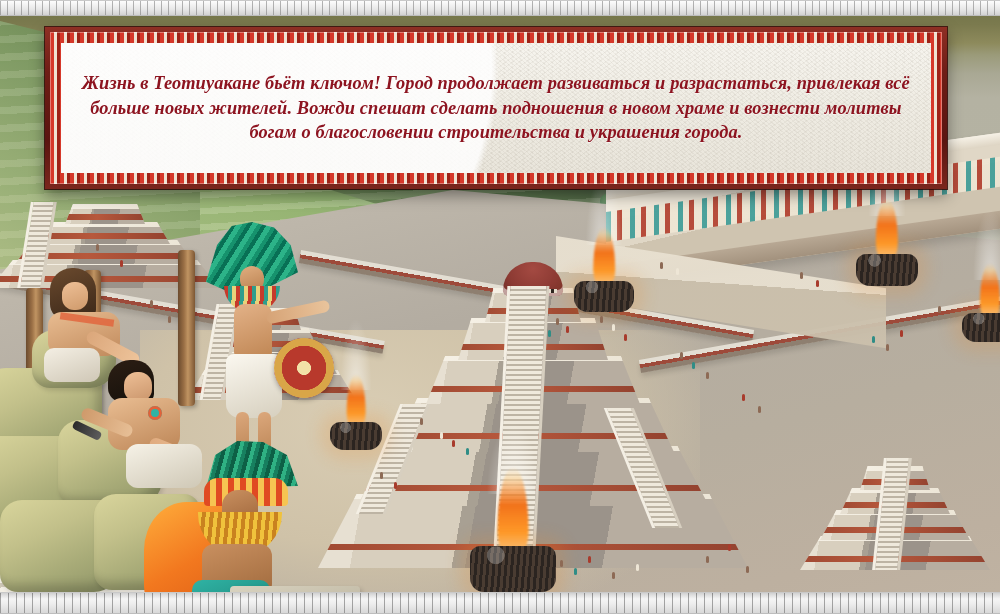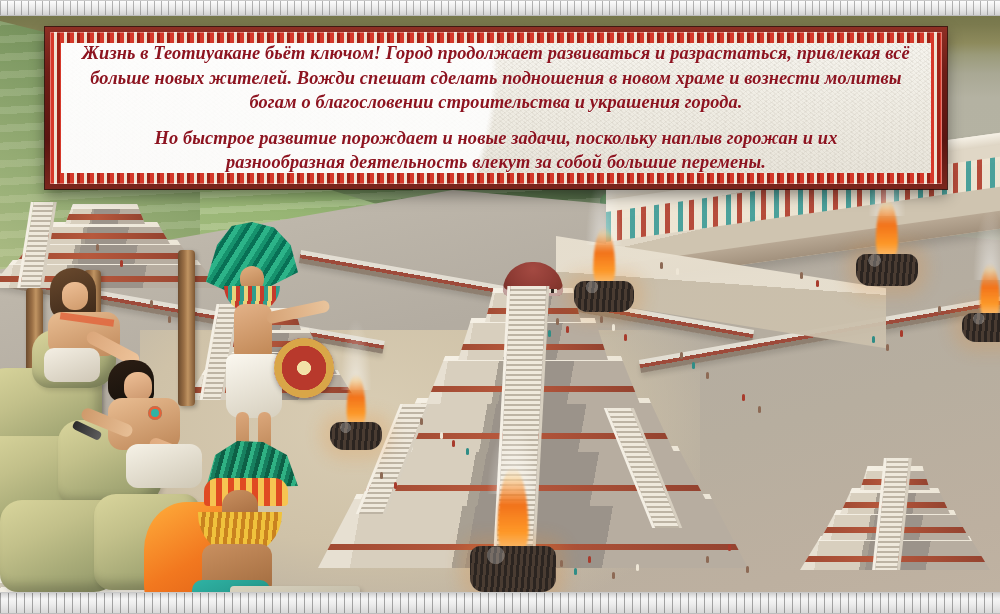--- a/index.html
+++ b/index.html
@@ -514,20 +514,19 @@
         <div class="kilt"></div>
       <div class="slab"></div>
       <div class="glyph"></div>
     </div>
   </div>
 
   <div id="panel">
     <div class="orn">
       <div class="paper">
         <p class="para" id="para1">Жизнь в Теотиуакане бьёт ключом! Город продолжает развиваться и разрастаться, привлекая всё больше новых жителей. Вожди спешат сделать подношения в новом храме и вознести молитвы богам о благословении строительства и украшения города.</p>
-        <p class="para" id="para2">Но быстрое развитие порождает и новые задачи, поскольку наплыв горожан и их разнообразная деятельность влекут за собой большие перемены.</p>
       </div>
     </div>
   </div>
 
   <div class="ruler top"></div>
   <div class="ruler bottom"></div>
 </div>
 
 </body></html>

